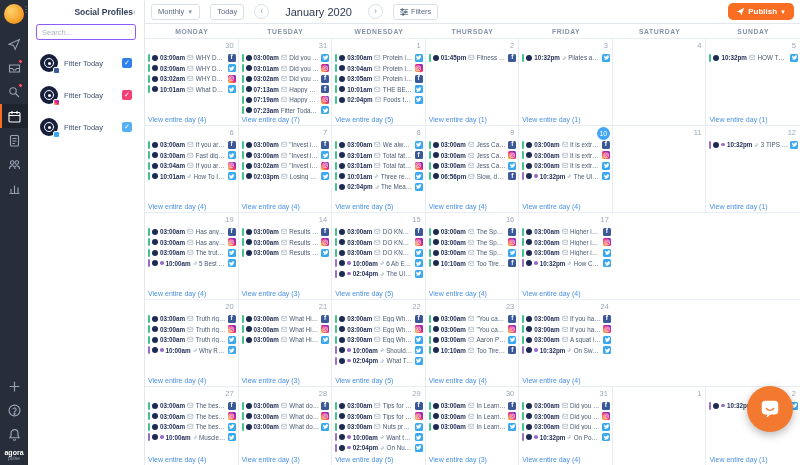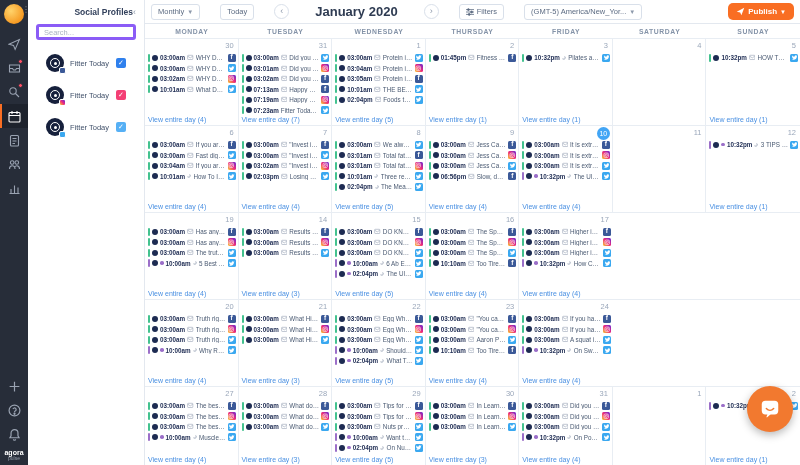--- a/index.html
+++ b/index.html
@@ -22,38 +22,38 @@
   .rail-item .reddot{position:absolute;top:3px;right:5px;width:5px;height:5px;border-radius:50%;background:#ff4f64;border:1px solid #272d39;}
   .rail-spacer{flex:1;}
   .rail-logo{color:#fff;font-size:7px;font-weight:bold;text-align:center;margin:3px 0 4px 0;line-height:1;}
   .rail-logo i{display:block;font-style:normal;font-weight:normal;font-size:5px;color:#98a0ad;}
 
   
   .panel{width:117px;border-right:1px solid #e3e8ef;display:flex;flex-direction:column;background:#fff;flex:none;}
   .panel-head{display:flex;justify-content:flex-end;align-items:center;padding:7px 8px 6px 8px;}
   .panel-title{font-size:8.5px;font-weight:bold;color:#33415c;}
   .panel-collapse{color:#8d99ab;font-size:9px;cursor:pointer;}
-  .search{margin:1px 8px 7px 8px;border:3px solid #8b5cf6;border-radius:3px;height:16px;font-size:7.5px;padding:0 5px;color:#555;width:calc(100% - 16px);outline:none;}
+  .search{margin:1px 8px 7px 8px;border:1px solid #8b5cf6;border-radius:3px;height:16px;font-size:7.5px;padding:0 5px;color:#555;width:calc(100% - 16px);outline:none;}
   .search::placeholder{color:#aab4c2;}
-  .profile{display:flex;align-items:center;padding:7px 18px;gap:6px;}
+  .profile{display:flex;align-items:center;padding:7px 12px;gap:6px;}
   .pav{width:18px;height:18px;border-radius:50%;background:#16203c;position:relative;flex:none;display:flex;align-items:center;justify-content:center;}
   .pav .ring{width:10px;height:10px;border:1px solid #fff;border-radius:50%;display:flex;align-items:center;justify-content:center;}
   .pav .ring::after{content:"";width:3px;height:3px;background:#fff;border-radius:50%;}
   .pbadge{position:absolute;bottom:-2px;right:-2px;width:7px;height:7px;border-radius:2px;border:1px solid #fff;}
   .pbadge.fb{background:#3b5998;} .pbadge.ig{background:linear-gradient(45deg,#f9ce34,#ee2a7b,#6228d7);} .pbadge.tw{background:#3aa8f0;}
   .pname{font-size:7.5px;color:#42526b;flex:1;white-space:nowrap;overflow:hidden;}
   .pcheck{width:10px;height:10px;border-radius:2px;color:#fff;font-size:7px;line-height:10px;text-align:center;flex:none;}
 
   
   .main{flex:1;display:flex;flex-direction:column;min-width:0;}
-  .topbar{height:24px;display:flex;align-items:center;gap:20px;padding:0 6px;border-bottom:1px solid #e3e8ef;flex:none;}
+  .topbar{height:24px;display:flex;align-items:center;gap:10px;padding:0 6px;border-bottom:1px solid #e3e8ef;flex:none;}
   .btn{border:1px solid #d9e0ea;border-radius:3px;height:16px;display:inline-flex;align-items:center;padding:0 6px;font-size:7.5px;color:#5c6b82;background:#fff;gap:3px;white-space:nowrap;cursor:pointer;}
   .caret{font-size:6px;color:#8d99ab;}
   .navc{width:15px;height:15px;border:1px solid #d9e0ea;border-radius:50%;display:flex;align-items:center;justify-content:center;color:#8d99ab;font-size:9px;line-height:1;cursor:pointer;flex:none;}
-  .month{font-size:13px;font-weight:bold;color:#2e3b52;margin:0 6px;white-space:nowrap;}
+  .month{font-size:11px;font-weight:normal;color:#2e3b52;margin:0 6px;white-space:nowrap;}
   .flt svg{width:8px;height:8px;stroke:#5c6b82;stroke-width:1;}
   .publish{margin-left:auto;background:var(--accent);color:#fff;border:none;height:17px;border-radius:5px;display:flex;align-items:center;gap:3px;padding:0 8px;font-size:8px;font-weight:bold;cursor:pointer;}
   .publish svg{width:9px;height:9px;fill:#fff;}
 
   
   .dayhead{display:grid;grid-template-columns:repeat(7,1fr);height:15px;border-bottom:1px solid var(--border);flex:none;}
   .dayhead span{display:flex;align-items:center;justify-content:center;font-size:6.8px;color:#8493a8;letter-spacing:.6px;font-weight:bold;}
   .weeks{flex:1;display:flex;flex-direction:column;min-height:0;}
   .week{display:grid;grid-template-columns:repeat(7,1fr);height:87px;border-bottom:1px solid var(--border);flex:none;}
   .week:last-child{flex:1;border-bottom:none;height:auto;}
@@ -208,24 +208,20 @@
       <span class="navc">›</span>
       <button class="btn flt">
         <svg viewBox="0 0 10 10" fill="none">
             <path d="M0 2h10M0 5h10M0 8h10"></path>
             <circle cx="3" cy="2" r="1.2" fill="#5c6b82"></circle>
             <circle cx="7" cy="5" r="1.2" fill="#5c6b82"></circle>
             <circle cx="4" cy="8" r="1.2" fill="#5c6b82"></circle>
           </svg>
         <span>Filters</span>
       </button>
-      <button class="btn">
-        <span>(GMT-5) America/New_Yor...</span>
-          <span class="caret">▼</span>
-      </button>
       <button class="publish">
         <svg viewBox="0 0 12 12">
             <path d="M1 6.2 11 1 7.2 11 5.6 7.2 1 6.2z"></path>
           </svg>
         <span>Publish</span>
           <span class="caret" style="color:#fff">▼</span>
       </button>
     </div>
     <div class="dayhead" id="dayhead">
         <span>MONDAY</span>

